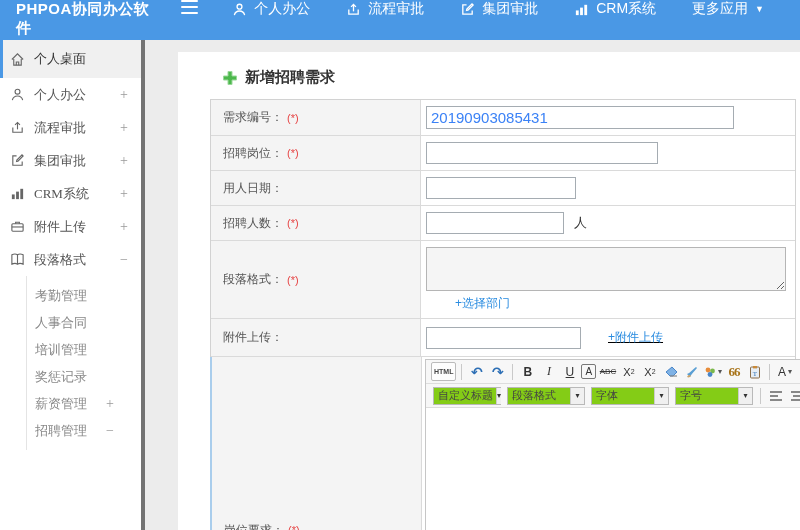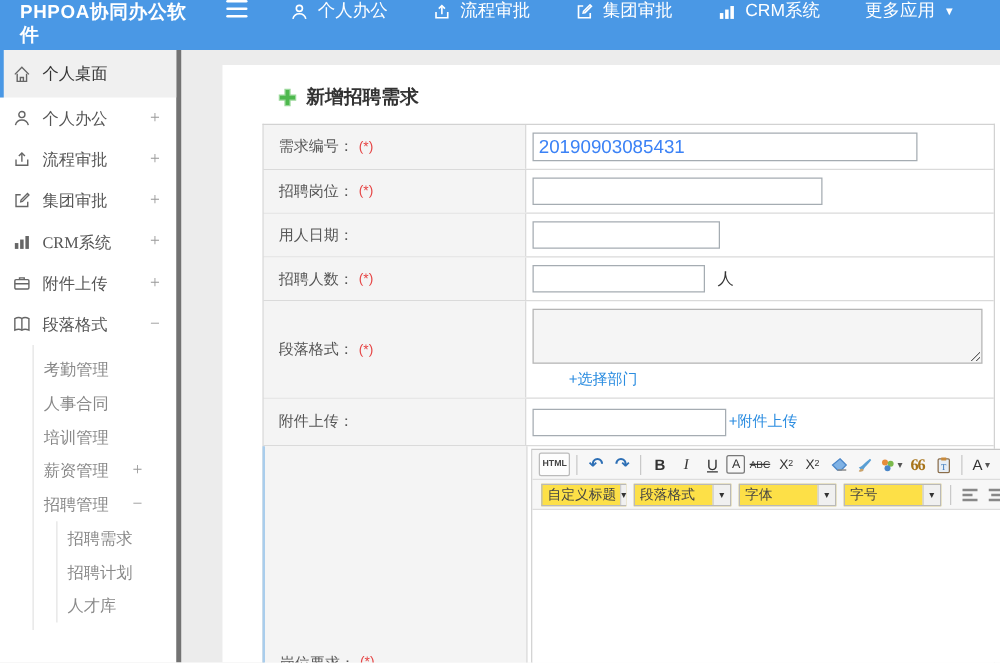--- a/index.html
+++ b/index.html
@@ -63,21 +63,21 @@
   .ti.italic { font-style:italic; font-family:"Liberation Serif",serif; }
   .ti.under { text-decoration:underline; }
   .ti.abox { border:1px solid #777; height:15px; min-width:15px; font-size:10px; }
   .ti.strike { font-size:8px; text-decoration:line-through; letter-spacing:0; }
   .ti.script { font-size:11px; }
   .ti.script sup,.ti.script sub { font-size:7px; }
   .ti.undo,.ti.redo { color:#2d6fb5; font-size:14px; font-weight:bold; }
   .ti.quote { color:#a8741a; font-weight:bold; font-family:"Liberation Serif",serif; font-size:13px; letter-spacing:-1px; }
   .ti.fontcol { font-size:12px; gap:2px; }
   .mini-caret { font-size:8px; color:#555; }
-  .tdrop { display:flex; align-items:center; justify-content:space-between; height:18px; background:#fde047; border:1px solid #b9b9b9; font-size:11px; color:#444; padding:0 0 0 4px; margin:0 3px; flex:none; cursor:pointer; }
+  .tdrop { display:flex; align-items:center; justify-content:space-between; height:18px; background:#84cc16; border:1px solid #b9b9b9; font-size:11px; color:#444; padding:0 0 0 4px; margin:0 3px; flex:none; cursor:pointer; }
   .tdrop .dcaret { width:14px; height:16px; border-left:1px solid #ccc; background:#f0f0f0; display:flex; align-items:center; justify-content:center; font-size:8px; color:#333; margin-left:3px; }
   .w66{width:68px}.w76{width:78px}
   .edit-body { height:292px; background:#fff; }
 </style>
 </head>
 <body>
 
 <div class="topbar">
   <div class="brand">PHPOA协同办公软件</div>
   <div class="hamburger">
@@ -196,38 +196,30 @@
     <div class="sub-item">
         <span>考勤管理</span>
       </div>
     <div class="sub-item">
         <span>人事合同</span>
       </div>
     <div class="sub-item">
         <span>培训管理</span>
       </div>
     <div class="sub-item">
+        <span>奖惩记录</span>
+      </div>
+    <div class="sub-item">
         <span>薪资管理</span>
         <span class="exp">+</span>
       </div>
     <div class="sub-item">
         <span>招聘管理</span>
         <span class="exp">−</span>
       </div>
-    <div class="submenu3">
-      <div class="sub-item">
-          <span>招聘需求</span>
-        </div>
-      <div class="sub-item">
-          <span>招聘计划</span>
-        </div>
-      <div class="sub-item">
-          <span>人才库</span>
-        </div>
-    </div>
   </div>
 </div>
 
 <div class="card">
   <div class="page-title">
     <span>
         <svg width="16" height="16" viewBox="0 0 16 16">
           <path d="M6 1.5h4v4.5h4.5v4H10v4.5H6V10H1.5V6H6z" fill="#4db84d" stroke="#9ad89a" stroke-width="1"></path>
         </svg>
       </span>
@@ -286,21 +278,21 @@
         <textarea class="area" style=""></textarea>
         <a class="blink below">+选择部门</a>
       </div>
     </div>
 
     <div class="frow r6">
       <div class="flabel">
           <span>附件上传：</span>
           <span class="req"></span>
         </div>
-      <div class="fvalue" style="gap:2px;">
+      <div class="fvalue" style="gap:27px;text-decoration:underline;">
         <input class="inp w155" value="" style="">
         <a class="blink">+附件上传</a>
       </div>
     </div>
 
     <div class="frow editor-row">
       <div class="flabel">
           <span>岗位要求：</span>
           <span class="req">(*)</span>
         </div>

